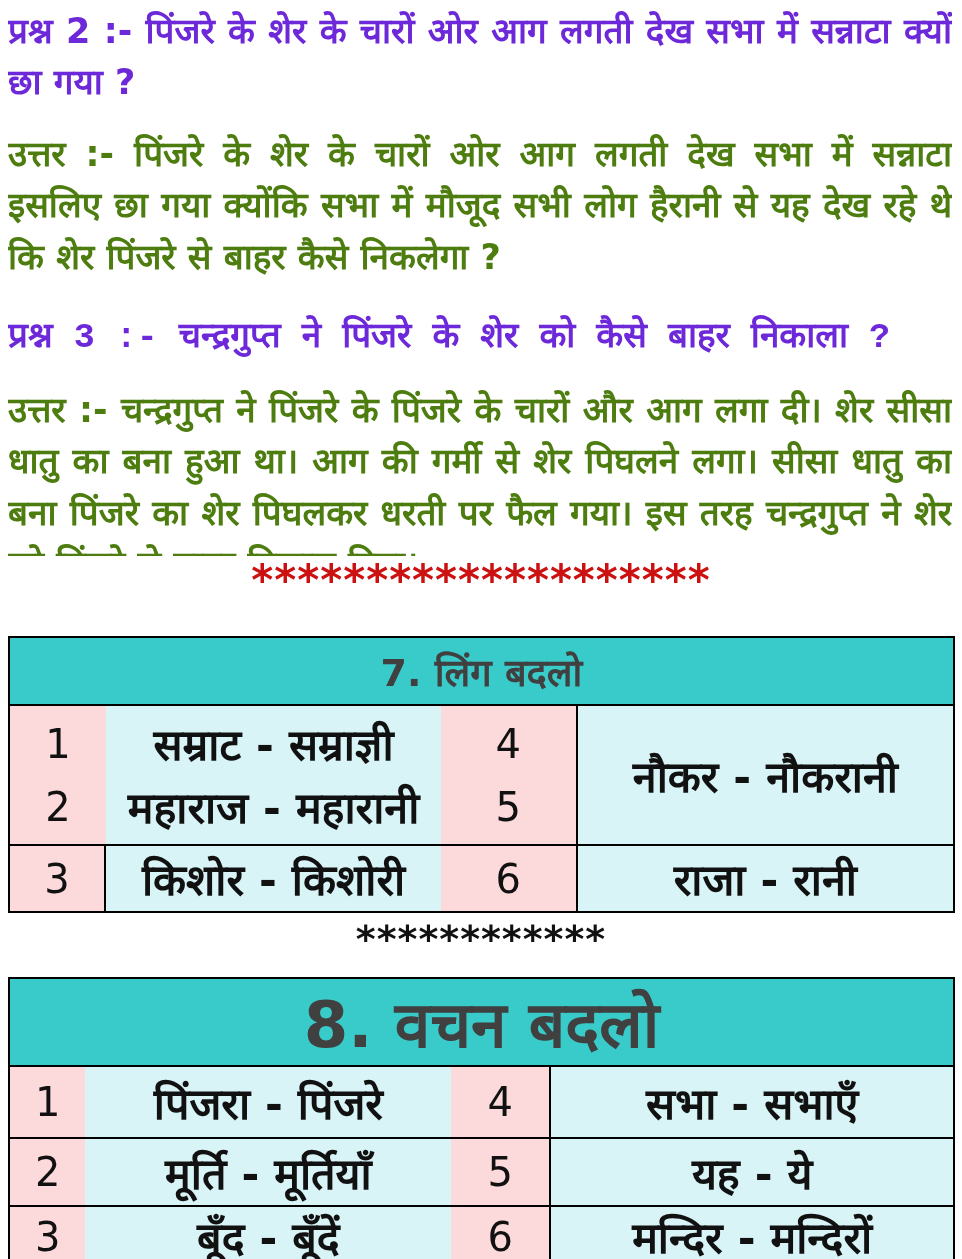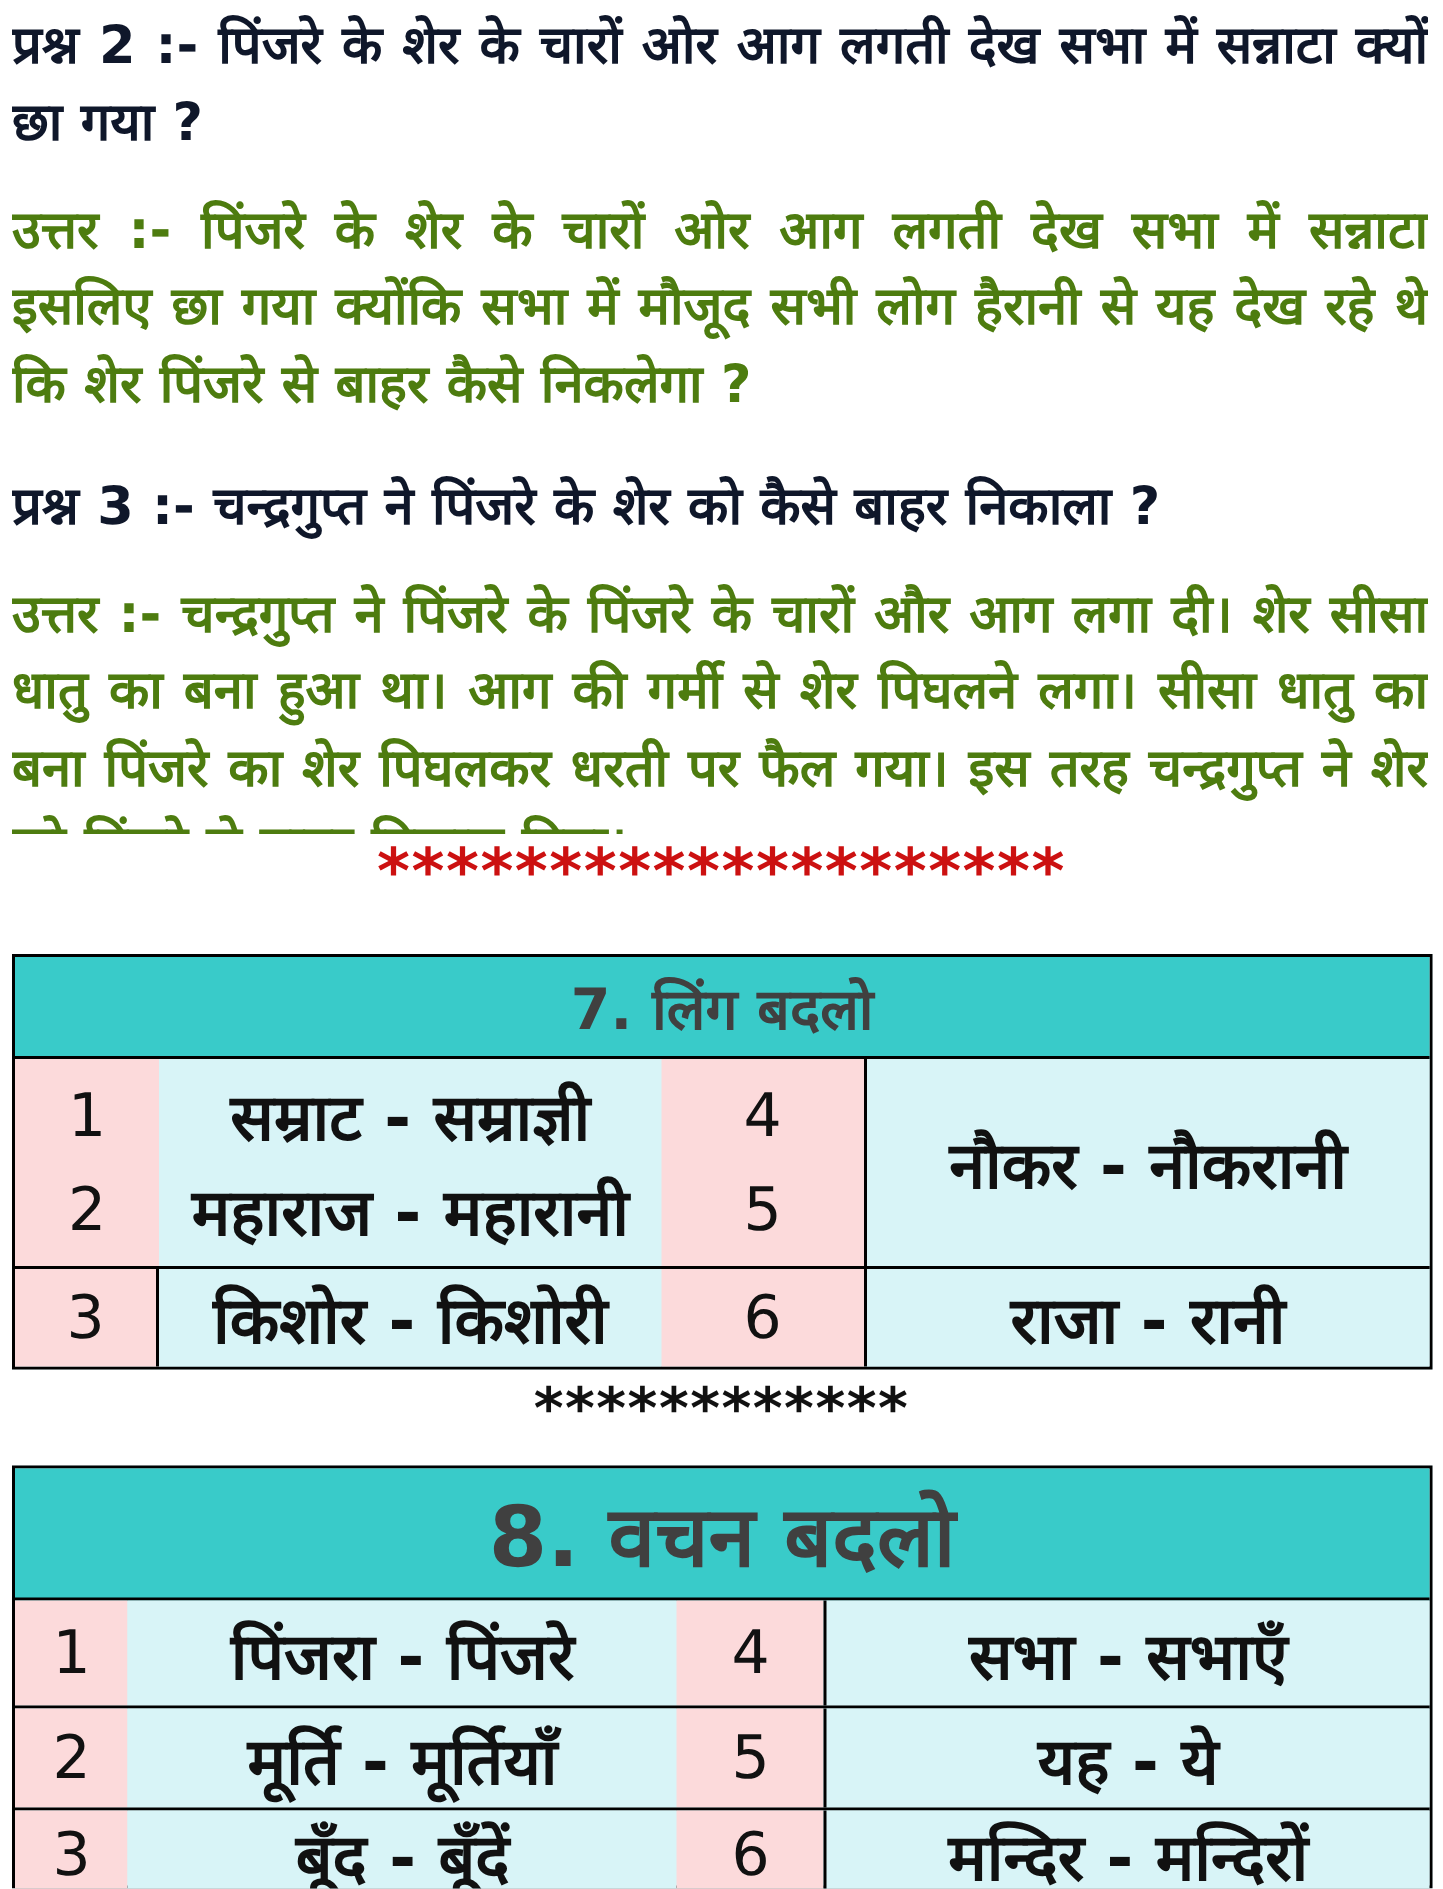--- a/index.html
+++ b/index.html
@@ -30,23 +30,23 @@
     height: 556px;
     overflow: hidden;
   }
   .para {
     margin: 0;
     font-size: 35px;
     font-weight: 700;
     line-height: 1.47;
     text-align: justify;
   }
-  .question { color: #0f172a; margin-top: 6px; }
+  .question { color: #6d28d9; margin-top: 6px; }
   .answer   { color: #4d7c0f; margin-top: 20px; }
-  .question.second { margin-top: 30px; }
+  .question.second { margin-top: 30px; font-family: Liberation Mono, monospace; }
 
   
   .sep {
     position: absolute;
     left: 0;
     width: 100%;
     text-align: center;
     font-weight: 700;
     letter-spacing: 1px;
     line-height: 1;
@@ -72,21 +72,21 @@
     flex: 0 0 auto;
     background: #39cbc9;
     border-bottom: 2px solid #000000;
     display: flex;
     align-items: center;
     justify-content: center;
     font-weight: 700;
     color: #404040;
   }
   .th7 { height: 66px; font-size: 38px; }
-  .th8 { height: 86px; font-size: 56px; }
+  .th8 { height: 86px; font-size: 64px; }
 
   .trow { display: grid; }
   .t7cols { grid-template-columns: 10.2% 35.5% 14.3% 40%; }
   .t8cols { grid-template-columns: 8% 38.8% 10.4% 42.8%; }
 
   .merged { height: 138px; border-bottom: 2px solid #000000; flex: 0 0 auto; }
   .row-last { flex: 1 1 auto; }
   .r1 { height: 70px; flex: 0 0 auto; }
   .r2 { height: 66px; flex: 0 0 auto; border-top: 2px solid #000000; }
   .r3 { flex: 1 1 auto; border-top: 2px solid #000000; }

